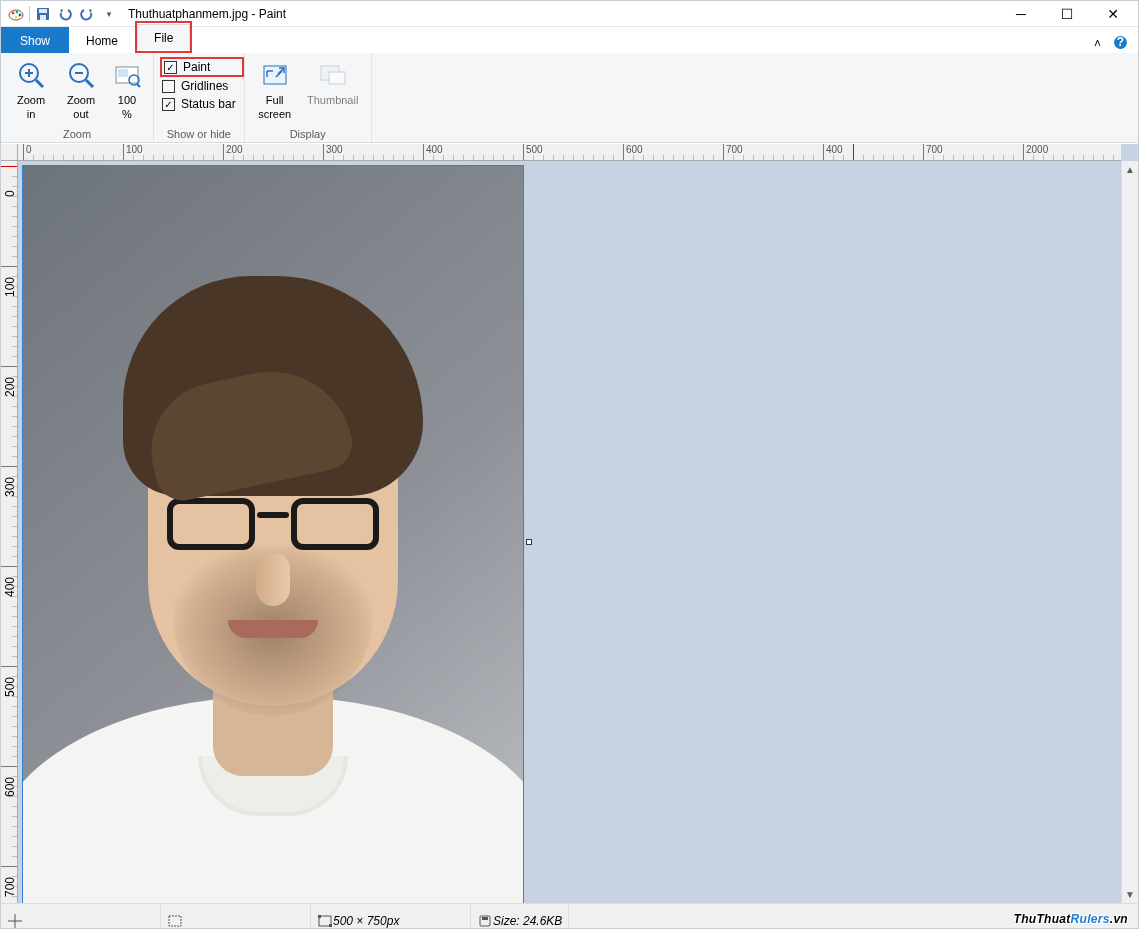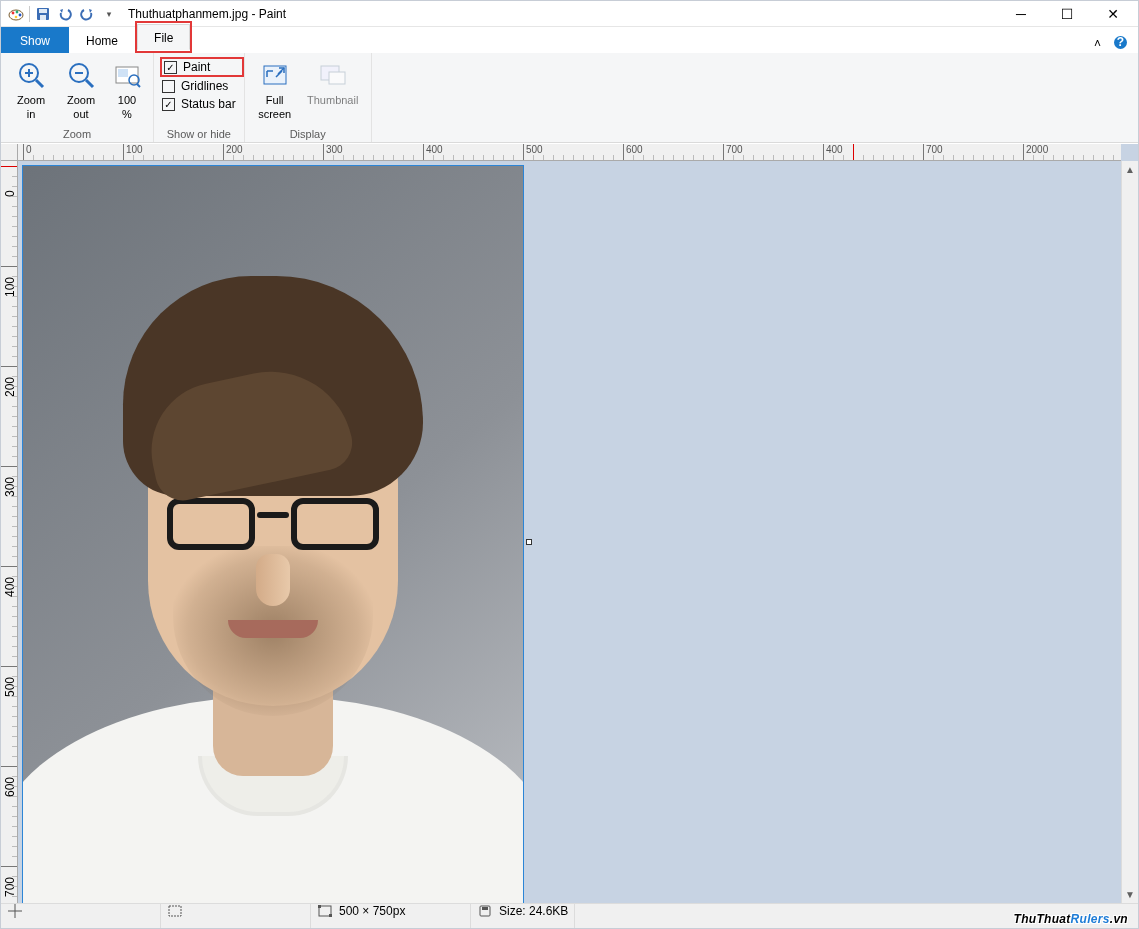--- a/index.html
+++ b/index.html
@@ -45,21 +45,21 @@
   .ruler-corner { position:absolute; top:0; left:0; width:17px; height:17px; background:#f0f0f0; border-right:1px solid #aaa; border-bottom:1px solid #aaa;}
   .canvas-container { position:absolute; top:17px; left:17px; right:17px; bottom:0; overflow:auto; }
   .canvas-surface { position:relative; width:1102px; height:750px; }
   .image { position:absolute; top:5px; left:5px; width:500px; height:750px; background:#9fa2a6; box-shadow: 0 0 0 1px #2c85d6;}
   .resize-handle { position:absolute; width:6px; height:6px; background:#fff; border:1px solid #333; }
   .resize-handle.e { top:378px; left:508px; }
   .scrollbar-v { position:absolute; top:17px; right:0; width:17px; bottom:0; background:#f0f0f0; border-left:1px solid #dcdcdc;}
   .scrollbar-v .arrow { height:17px; display:flex; align-items:center; justify-content:center; color:#606060; font-size:10px;}
   
   .statusbar { position:absolute; bottom:0; left:0; right:0; height:25px; background:#f0f0f0; border-top:1px solid #dcdcdc; display:flex; align-items:center; }
-  .status-cell { border-right:1px solid #dcdcdc; padding:0 6px; height:100%; display:flex; align-items:flex-start; gap:6px; color:#333; font-size:11px;}
+  .status-cell { border-right:1px solid #dcdcdc; padding:0 6px; height:100%; display:flex; align-items:flex-end; color:#333; font-size:11px;font-style:italic;}
   .status-cell.w1 { width:160px; }
   .status-cell.w2 { width:150px; }
   .status-cell.w3 { width:160px; }
   .sicon { width:16px; height:14px; display:flex; align-items:center; justify-content:center; }
   .watermark { color:#e02424; margin-left:auto; padding-right:10px; font-weight:700; font-size:21px; font-style:italic; letter-spacing:0.3px; text-shadow: -1px -1px 0 #fff, 1px -1px 0 #fff, -1px 1px 0 #fff, 1px 1px 0 #fff;}
   .watermark .blue { color:#1e7cd6; }
   
   .portrait { width:100%; height:100%; background:linear-gradient(140deg,#6d737a 0%, #8d9197 55%, #bfc2c7 100%); position:relative; overflow:hidden;}
   .shirt { position:absolute; bottom:-40px; left:50%; transform:translateX(-50%); width:560px; height:260px; background:#f4f4f2; border-radius:50% 50% 0 0 / 60% 60% 0 0;}
   .neck { position:absolute; bottom:140px; left:50%; transform:translateX(-50%); width:120px; height:130px; background:#d7b698; border-radius:40px 40px 30px 30px;}

